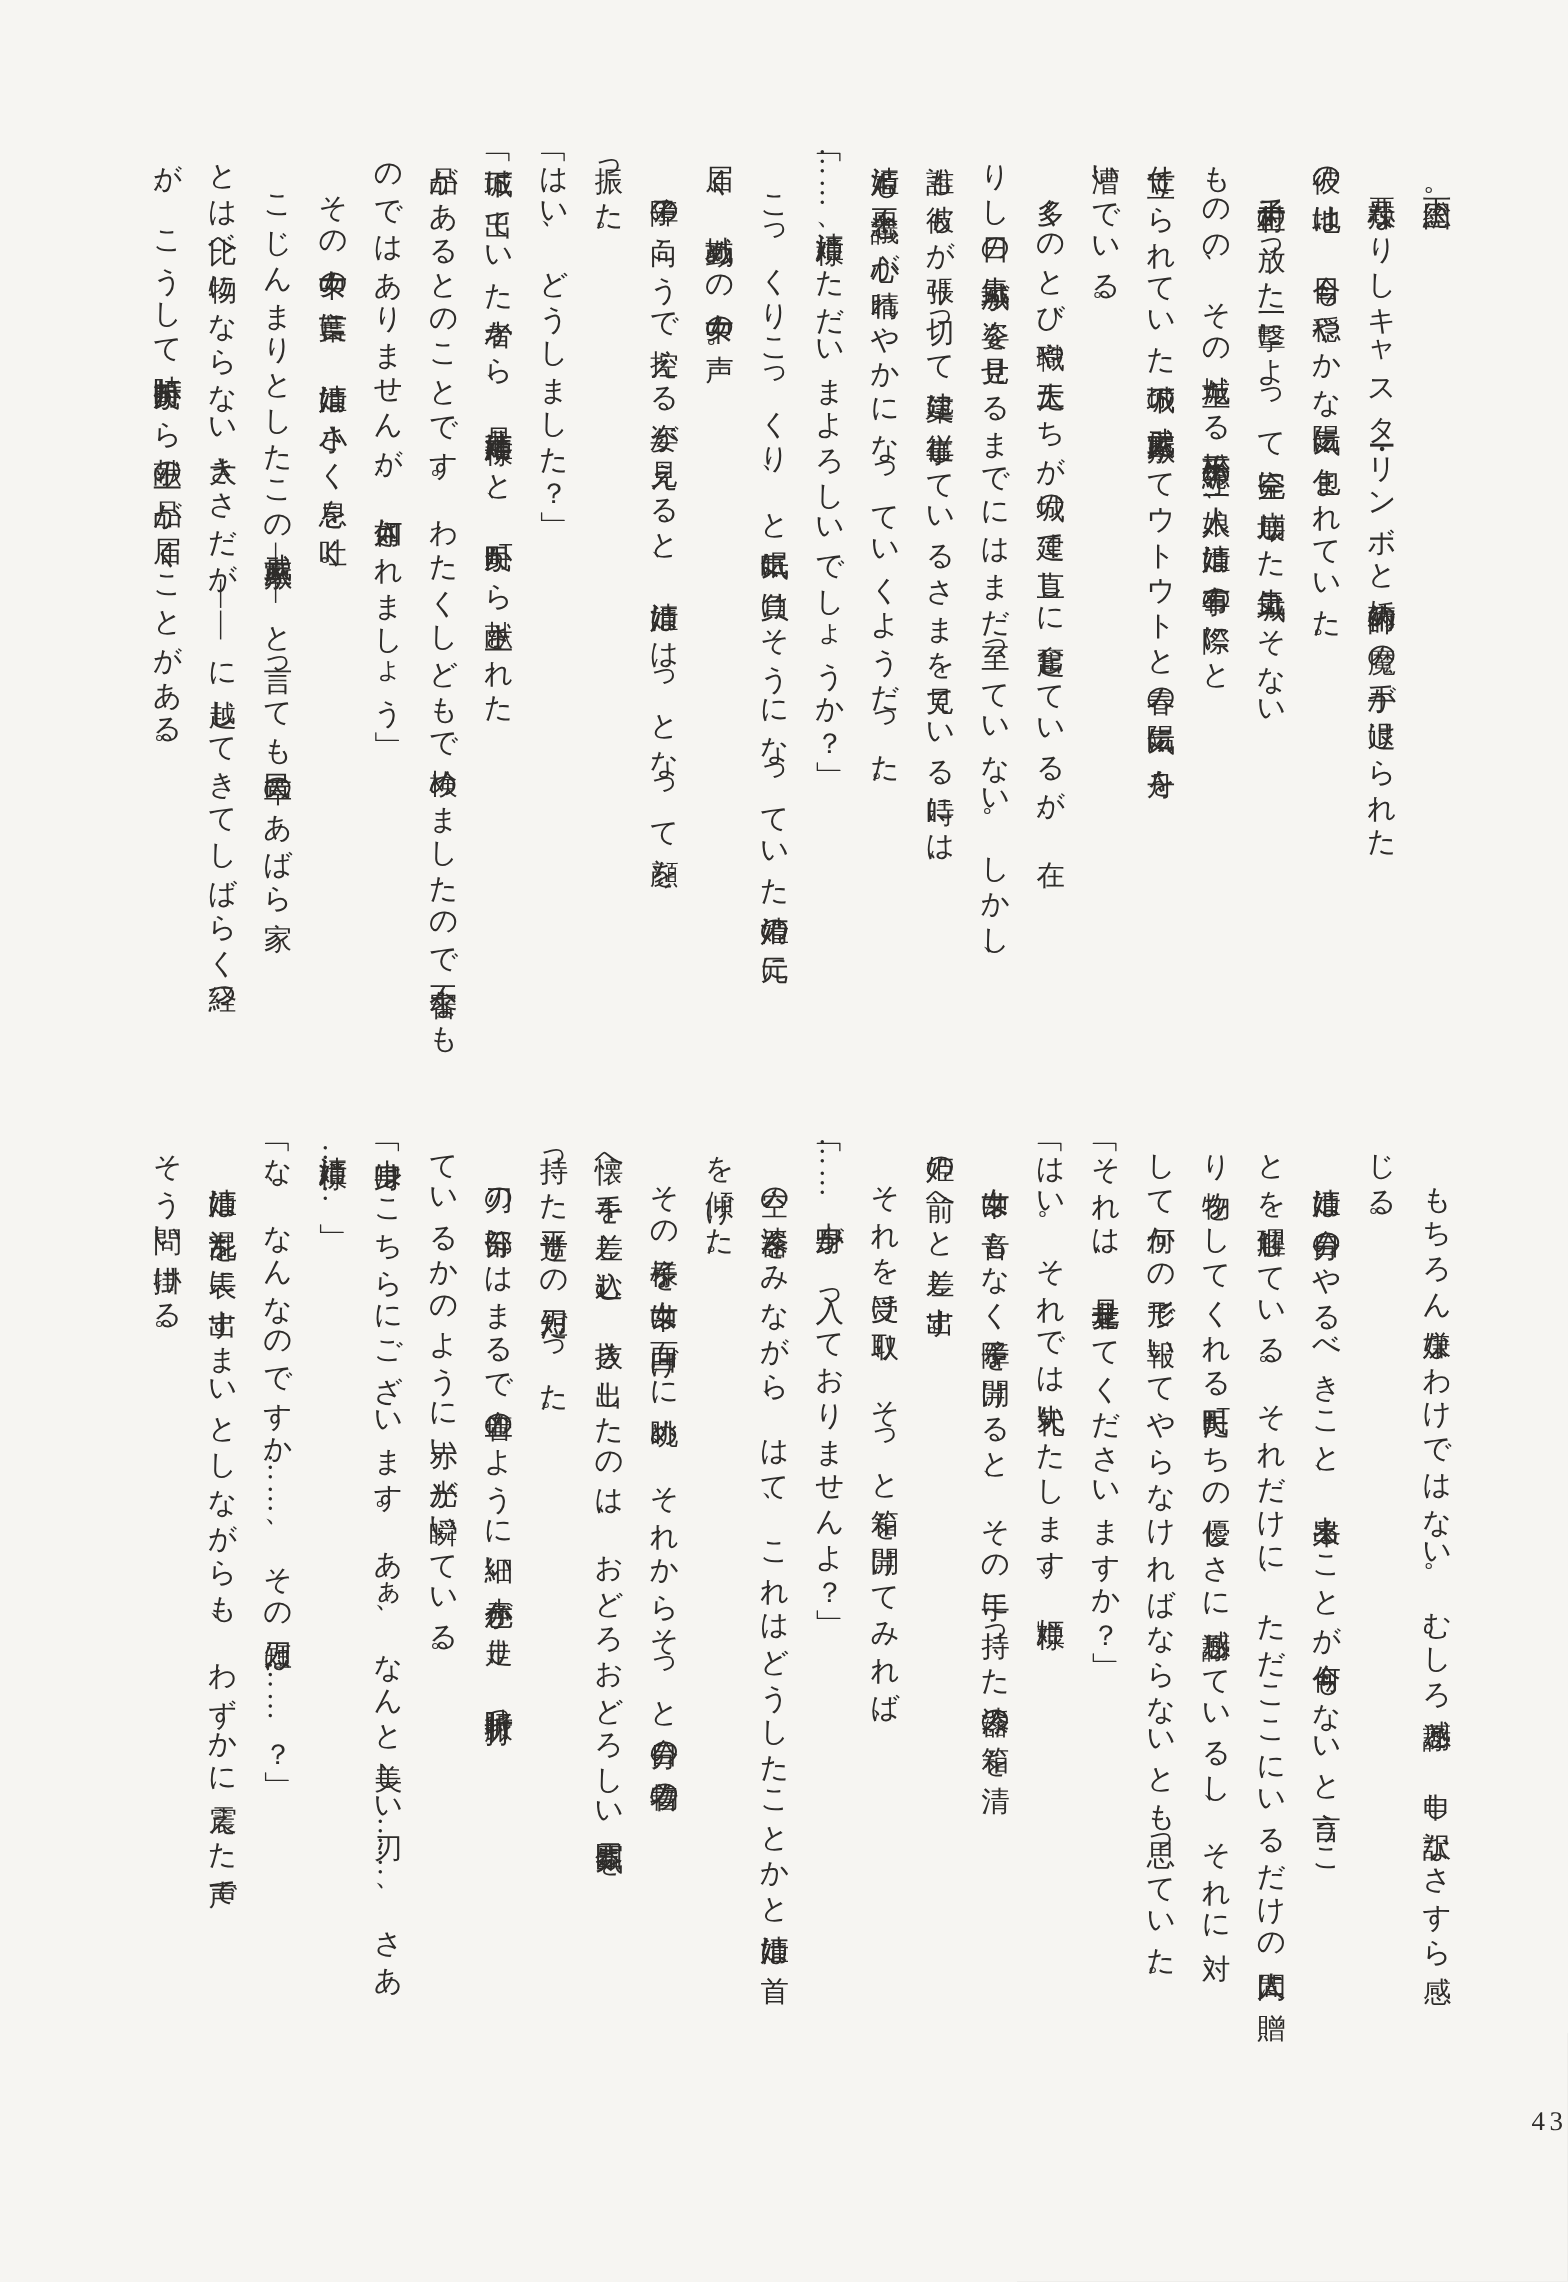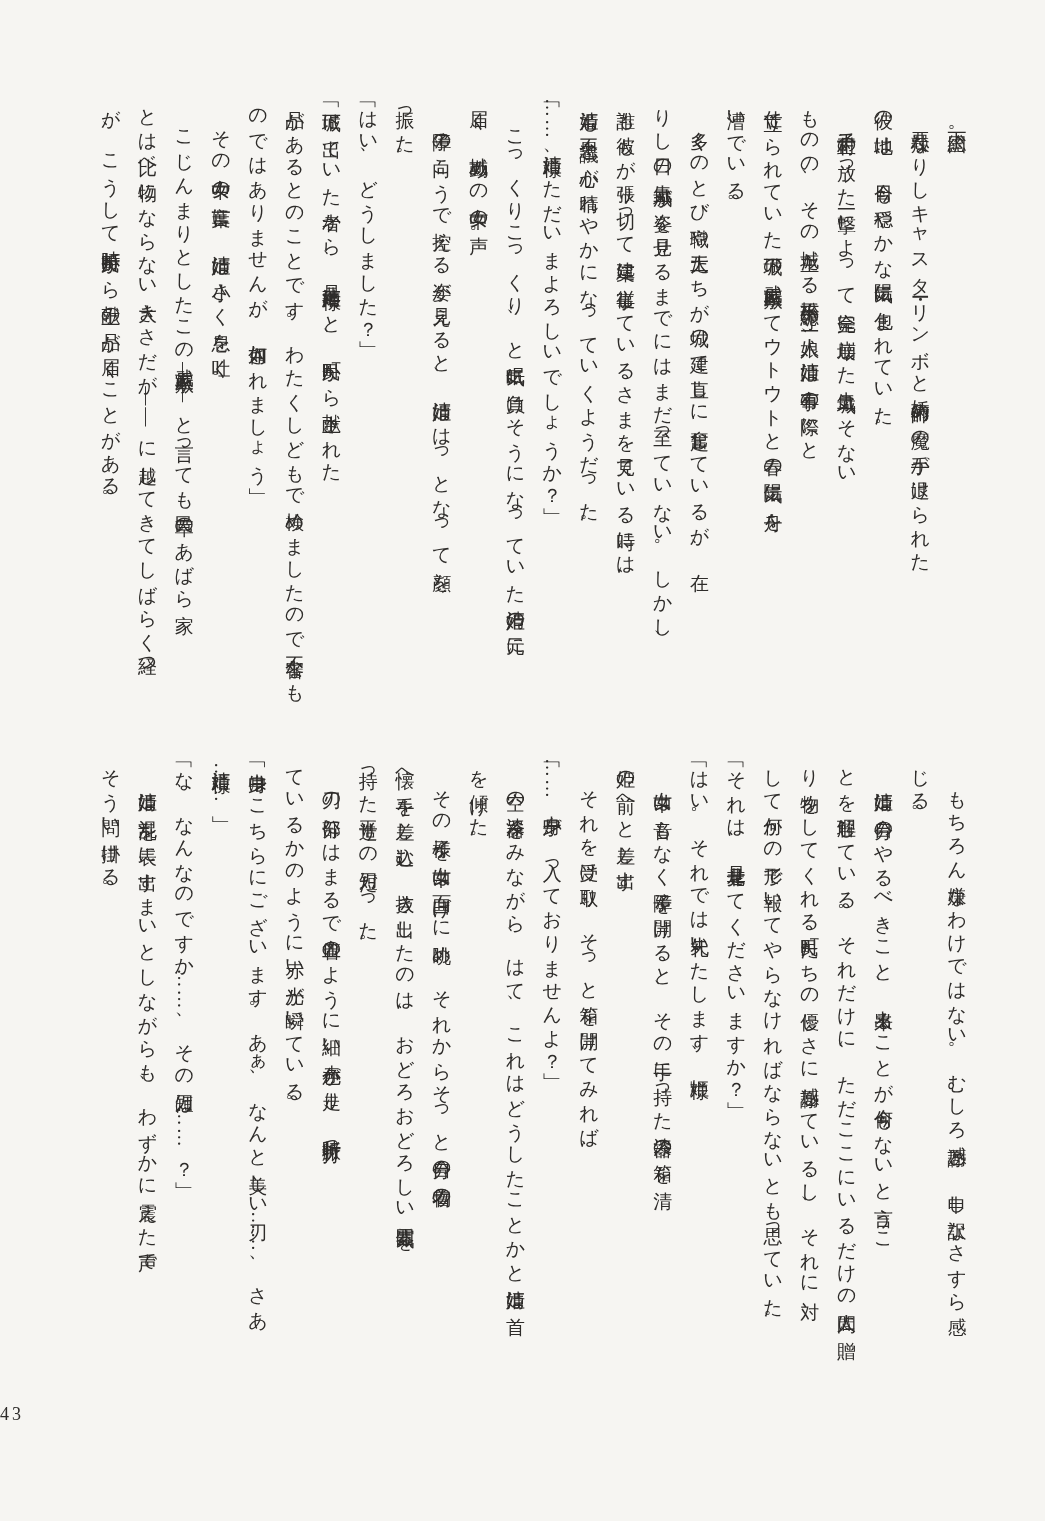--- a/index.html
+++ b/index.html
@@ -32,21 +32,21 @@
   .text-block.bottom { top: 756px; }
   .text-column {
     margin: 0;
     padding: 0;
   }
   .page-number {
     position: absolute;
     top: 1404px;
     left: 0;
     width: 1045px;
-    text-align: left;
+    text-align: right;
     font-size: 18px;
     letter-spacing: 3px;
     color: #2e2c2a;
   }
 </style>
 </head>
 <body>
 
 <div class="page">
   <div class="text-block top"><p class="text-column">　下総国。</p><p class="text-column">　悪辣なりしキャスター・リンボと妖術師の魔の手が退けられた</p><p class="text-column">彼の地は、今日も穏やかな陽気に包まれていた。</p><p class="text-column">　千子村正の放った一撃によって完全に崩壊した土気城こそない</p><p class="text-column">ものの、その城主たる松平下総守の一人娘、清姫は有事の際にと</p><p class="text-column">仕立てられていた城下の武家屋敷にてウトウトと春の陽気に舟を</p><p class="text-column">漕いでいる。</p><p class="text-column">　多くのとび職や大工たちが城の建て直しに奮起しているが、在</p><p class="text-column">りし日の土気城が姿を見せるまでにはまだ至っていない。しかし、</p><p class="text-column">誰も彼もが張り切って建築に従事しているさまを見ている時には、</p><p class="text-column">清姫も不思議と心が晴れやかになっていくようだった。</p><p class="text-column">「……清姫様、ただいまよろしいでしょうか？」</p><p class="text-column">　こっくりこっくり、と眠気に負けそうになっていた清姫の元に</p><p class="text-column">届く、城勤めの女中の声。</p><p class="text-column">　障子の向こうで控える姿が見えると、清姫ははっとなって顔を</p><p class="text-column">振った。</p><p class="text-column">「はい、どうしました？」</p><p class="text-column">「城下に出ていた者から、是非清姫様にと、町民から献上された</p><p class="text-column">品があるとのことです。わたくしどもで検めましたので不審なも</p><p class="text-column">のではありませんが、如何されましょう」</p><p class="text-column">　その女中の言葉に、清姫は小さく息を吐く。</p><p class="text-column">　こじんまりとしたこの武家屋敷――と言っても民草のあばら家</p><p class="text-column">とは比べ物にならない大きさだが――に越してきてしばらく経つ</p><p class="text-column">が、こうして時折町民から献上の品が届くことがある。</p></div>

